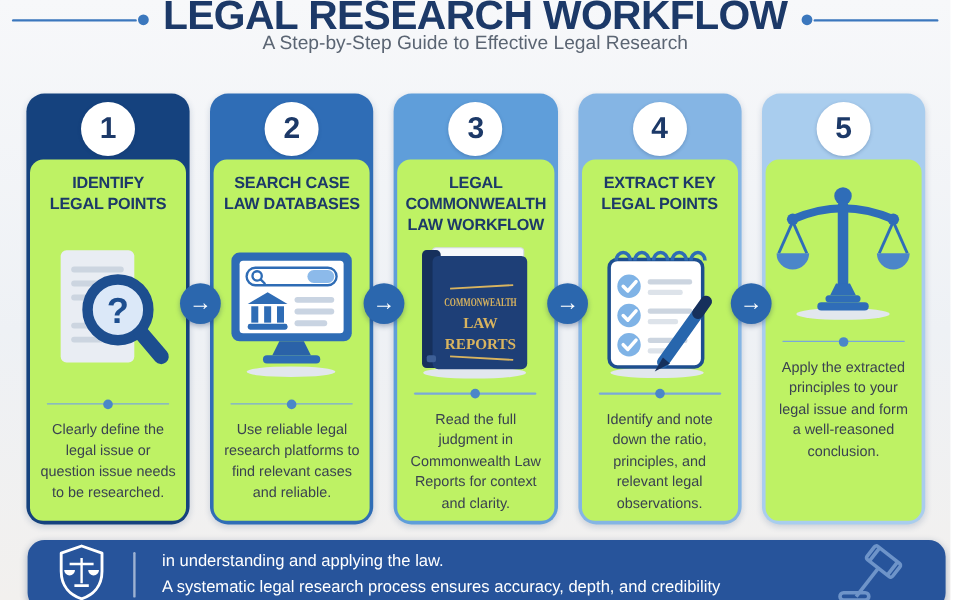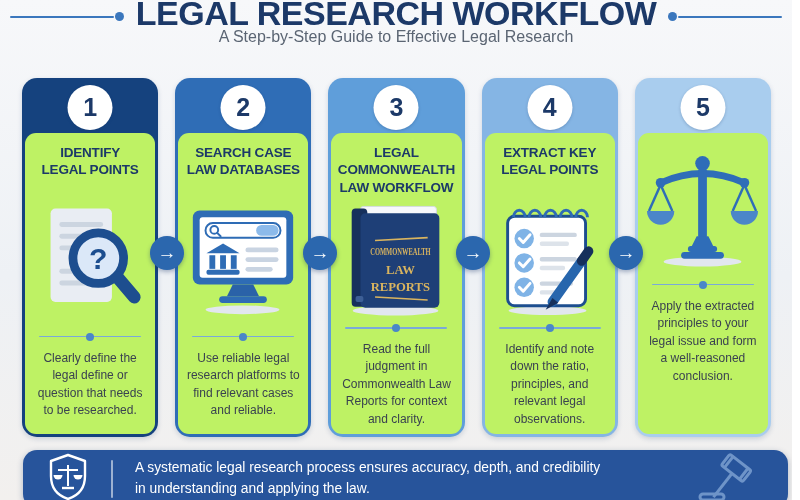--- a/index.html
+++ b/index.html
@@ -73,21 +73,21 @@
             <rect x="26" y="78" width="30" height="5" rx="2.5" fill="#ccd5e0"></rect>
             <circle cx="66" cy="55" r="26" fill="#dbe8f8" stroke="#1d4e8f" stroke-width="9"></circle>
             <text x="66" y="66" text-anchor="middle" font-size="31" font-weight="bold" fill="#1d4e8f" font-family="Liberation Sans, sans-serif">?</text>
             <line x1="86" y1="75" x2="103" y2="95" stroke="#1d4e8f" stroke-width="13" stroke-linecap="round"></line>
           </svg>
         </div>
         <div class="divider">
             <div class="dline"></div>
             <div class="ddot"></div>
           </div>
-        <div class="step-desc">Clearly define the legal define or question that needs to be researched.</div>
+        <div class="step-desc">Clearly define the legal issue or question issue needs to be researched.</div>
       </div>
     </div>
 
     <div class="step-card" style="background: rgb(47, 109, 182);">
       <div class="num-circle">2</div>
       <div class="inner-card">
         <div class="step-title">
           <span>SEARCH CASE</span>
             <span>LAW DATABASES</span>
         </div>
@@ -233,22 +233,22 @@
         <path d="M23 3 L40 9 V24 C40 37 32 44 23 47 C14 44 6 37 6 24 V9 Z" fill="none" stroke="#ffffff" stroke-width="2.4" stroke-linejoin="round"></path>
         <line x1="23" y1="13" x2="23" y2="34" stroke="#ffffff" stroke-width="2"></line>
         <line x1="13" y1="18" x2="33" y2="18" stroke="#ffffff" stroke-width="2"></line>
         <path d="M8.5 23 a4.5 4.5 0 0 0 9 0 z" fill="#ffffff"></path>
         <path d="M28.5 23 a4.5 4.5 0 0 0 9 0 z" fill="#ffffff"></path>
         <line x1="17" y1="36" x2="29" y2="36" stroke="#ffffff" stroke-width="2.4"></line>
       </svg>
     </span>
     <div class="footer-divider"></div>
     <div class="footer-text">
+      <span>in understanding and applying the law.</span>
       <span>A systematic legal research process ensures accuracy, depth, and credibility</span>
-      <span>in understanding and applying the law.</span>
     </div>
     <span class="gavel-wrap">
       <svg width="78" height="56" viewBox="0 0 78 56">
         <g transform="rotate(38 42 18)" fill="none" stroke="#a9c9ee" stroke-width="3">
           <rect x="29" y="8" width="27" height="14" rx="2"></rect>
           <line x1="33" y1="8" x2="33" y2="22"></line>
           <line x1="52" y1="8" x2="52" y2="22"></line>
           <line x1="42.5" y1="22" x2="42.5" y2="52"></line>
         </g>
         <rect x="8" y="42" width="24" height="6" rx="3" fill="none" stroke="#a9c9ee" stroke-width="3"></rect>

